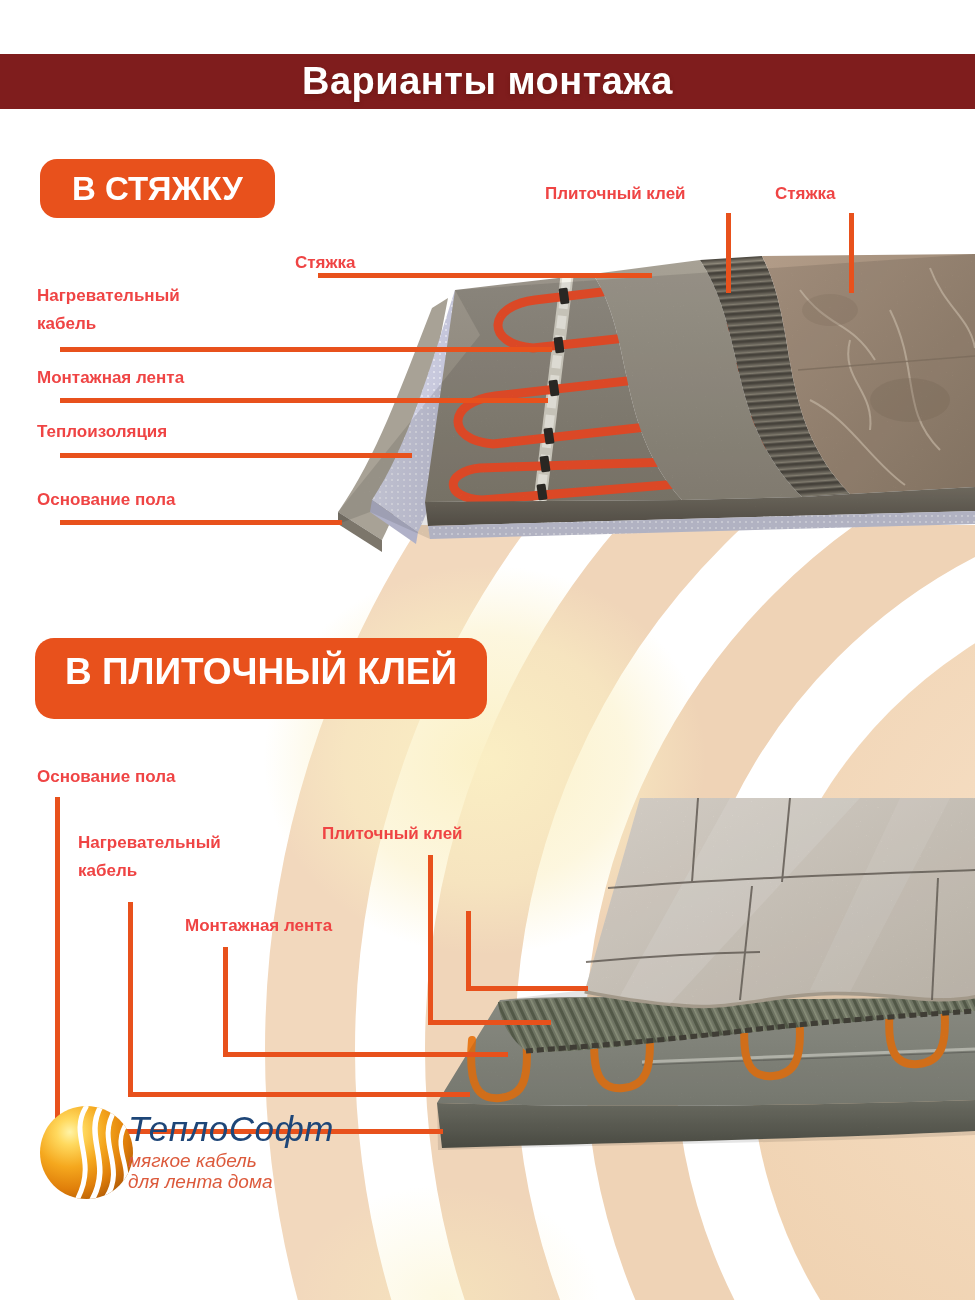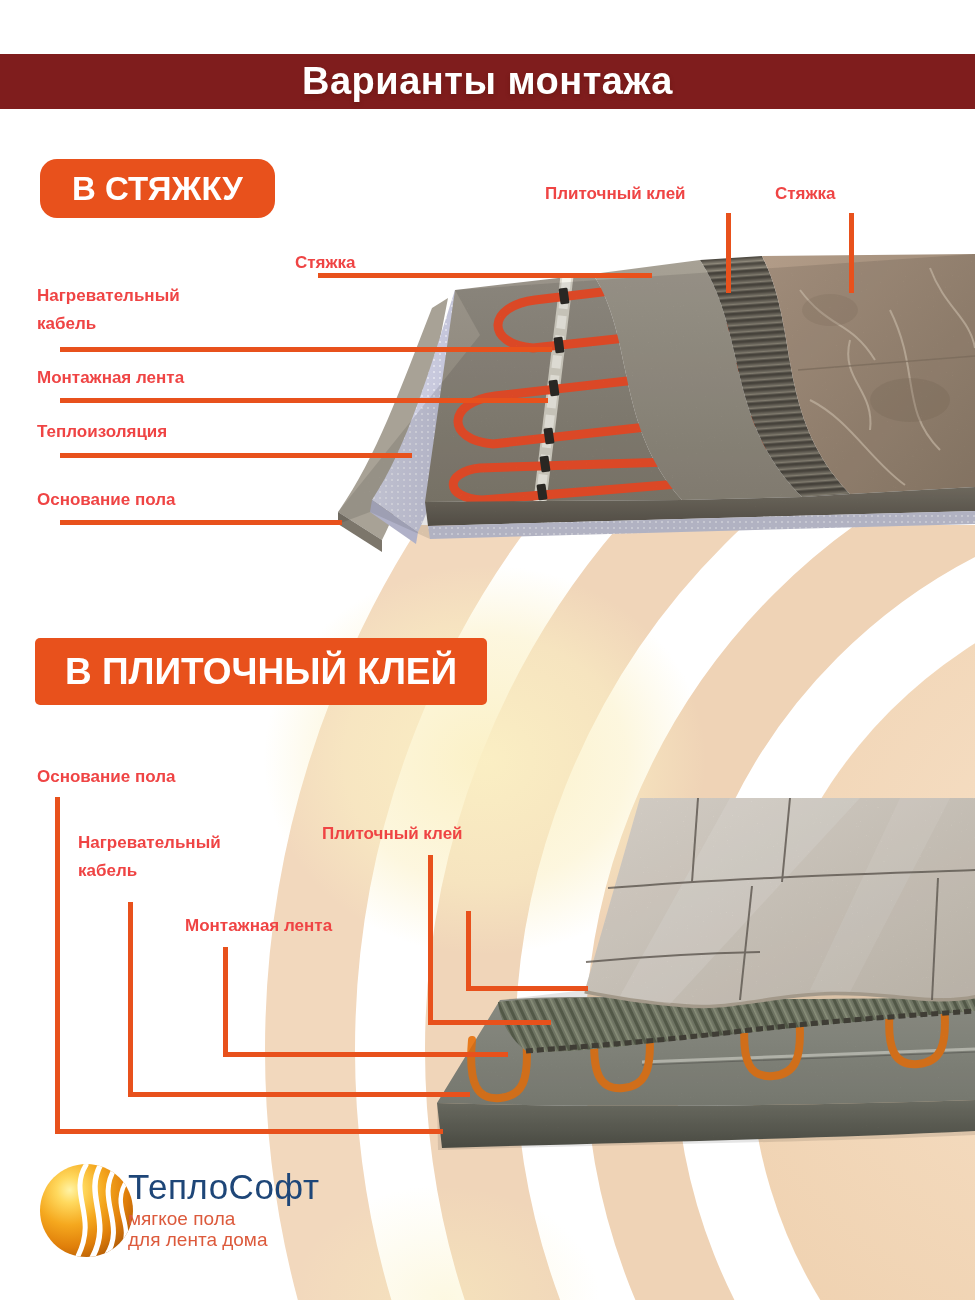--- a/index.html
+++ b/index.html
@@ -11,30 +11,30 @@
         background:radial-gradient(closest-side,rgba(251,240,196,.95) 0%,rgba(251,240,196,.55) 48%,rgba(251,240,196,0) 75%);}
   .glow2{position:absolute;left:230px;top:1140px;width:430px;height:320px;pointer-events:none;
         background:radial-gradient(closest-side,rgba(250,240,190,.45) 0%,rgba(250,240,190,0) 72%);}
   
   .banner{position:absolute;left:0;top:54px;width:975px;height:55px;background:#7f1d1d;}
   .banner-title{width:100%;height:55px;line-height:55px;text-align:center;color:#ffffff;
         font-size:38px;font-weight:bold;text-shadow:0 2px 4px rgba(80,20,0,.35);letter-spacing:.5px;}
   
   .badge{position:absolute;background:#E8511C;color:#fff;font-weight:bold;text-align:center;}
   .badge1{left:40px;top:159px;width:235px;height:59px;line-height:59px;font-size:33px;border-radius:17px;}
-  .badge2{left:35px;top:638px;width:452px;height:67px;line-height:67px;font-size:37px;border-radius:5px;}
+  .badge2{left:35px;top:638px;width:452px;height:81px;line-height:67px;font-size:37px;border-radius:19px;}
   
   .lbl{position:absolute;color:#ef4444;font-weight:bold;font-size:17px;line-height:28px;}
   .hl,.vl{position:absolute;background:#E8511C;}
   .hl{height:5px;}
   .vl{width:5px;}
   
   .diagram{position:absolute;}
   
-  .logo{position:absolute;left:40px;top:1162px;width:330px;height:100px;}
+  .logo{position:absolute;left:40px;top:1104px;width:330px;height:100px;font-style:italic;}
   .logo-sphere{position:absolute;left:0;top:2px;width:93px;height:93px;border-radius:50%;overflow:hidden;
         background:radial-gradient(circle at 32% 28%,#fff3a6 0%,#ffd95e 14%,#f5a81e 38%,#e07f0a 62%,#a14f05 88%,#7d3a03 100%);}
   .logo-text{position:absolute;left:88px;top:6px;}
   .logo-brand{color:#1E4678;font-size:35px;line-height:38px;letter-spacing:.5px;}
   .logo-tag{color:#DC5A3C;font-size:19px;line-height:21px;margin-top:2px;}
 </style>
 </head>
 <body>
 
 <div class="poster">
@@ -262,18 +262,18 @@
         <g fill="none" stroke="#ffffff" stroke-linecap="round">
           <path d="M46,1 C28,30 58,52 38,92" stroke-width="5"></path>
           <path d="M61,0 C43,32 73,56 52,94" stroke-width="5.5"></path>
           <path d="M75,4 C55,36 87,60 66,92" stroke-width="5"></path>
           <path d="M88,15 C68,42 97,62 81,85" stroke-width="4.5"></path>
         </g>
       </svg>
     </div>
     <div class="logo-text">
       <div class="logo-brand">ТеплоСофт</div>
-      <div class="logo-tag">мягкое пола</div>
+      <div class="logo-tag">мягкое кабель</div>
       <div class="logo-tag" style="margin-top:0">для лента дома</div>
     </div>
   </div>
 
 </div>
 
 </body></html>

